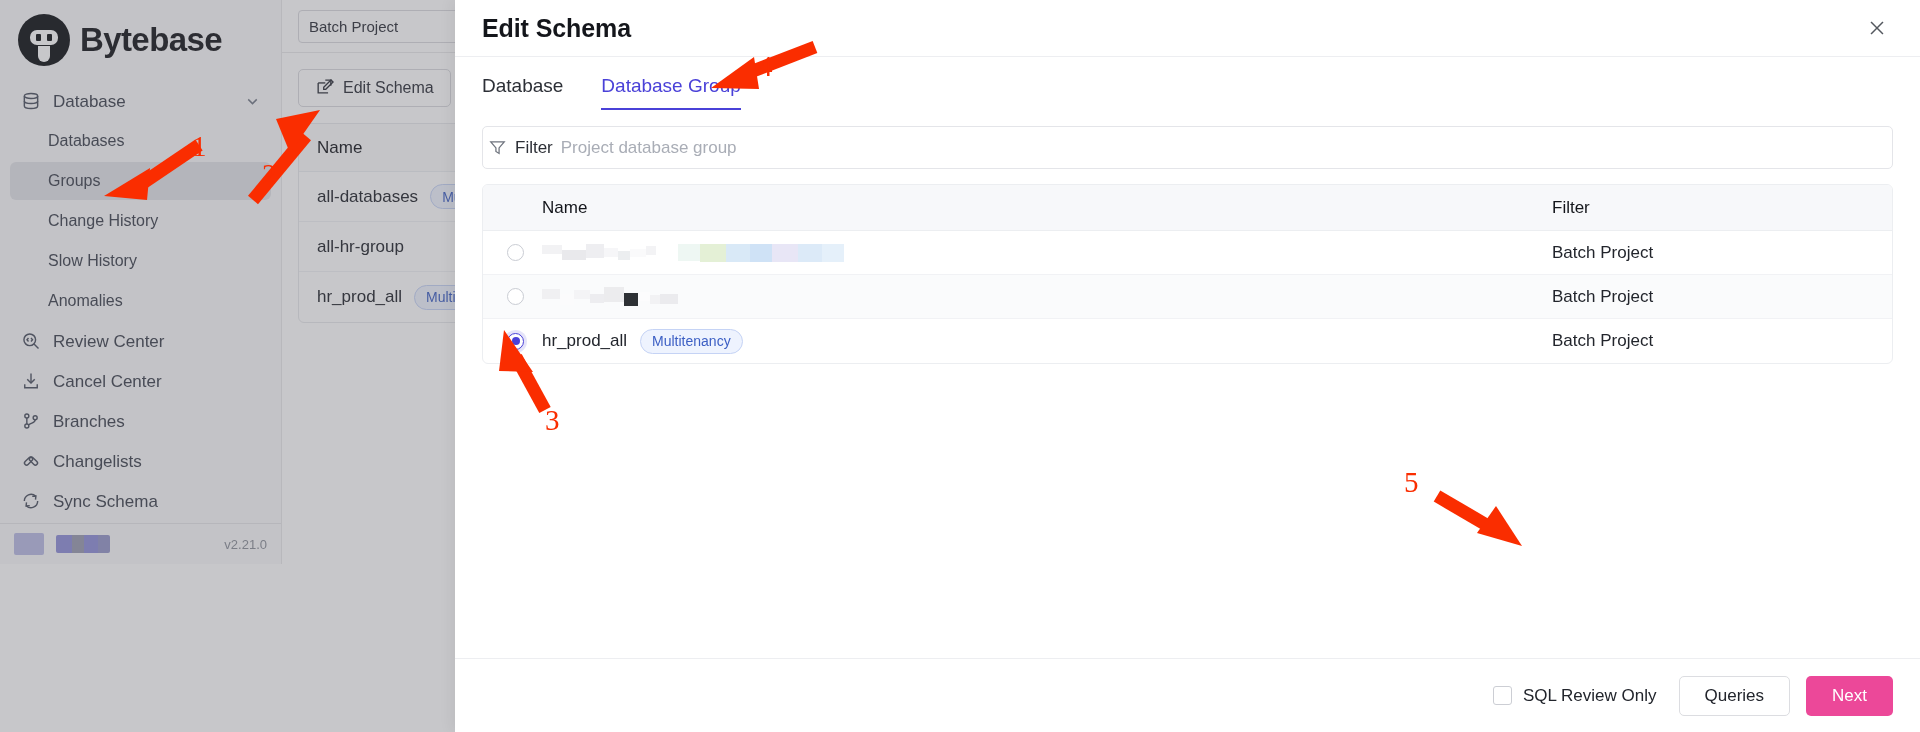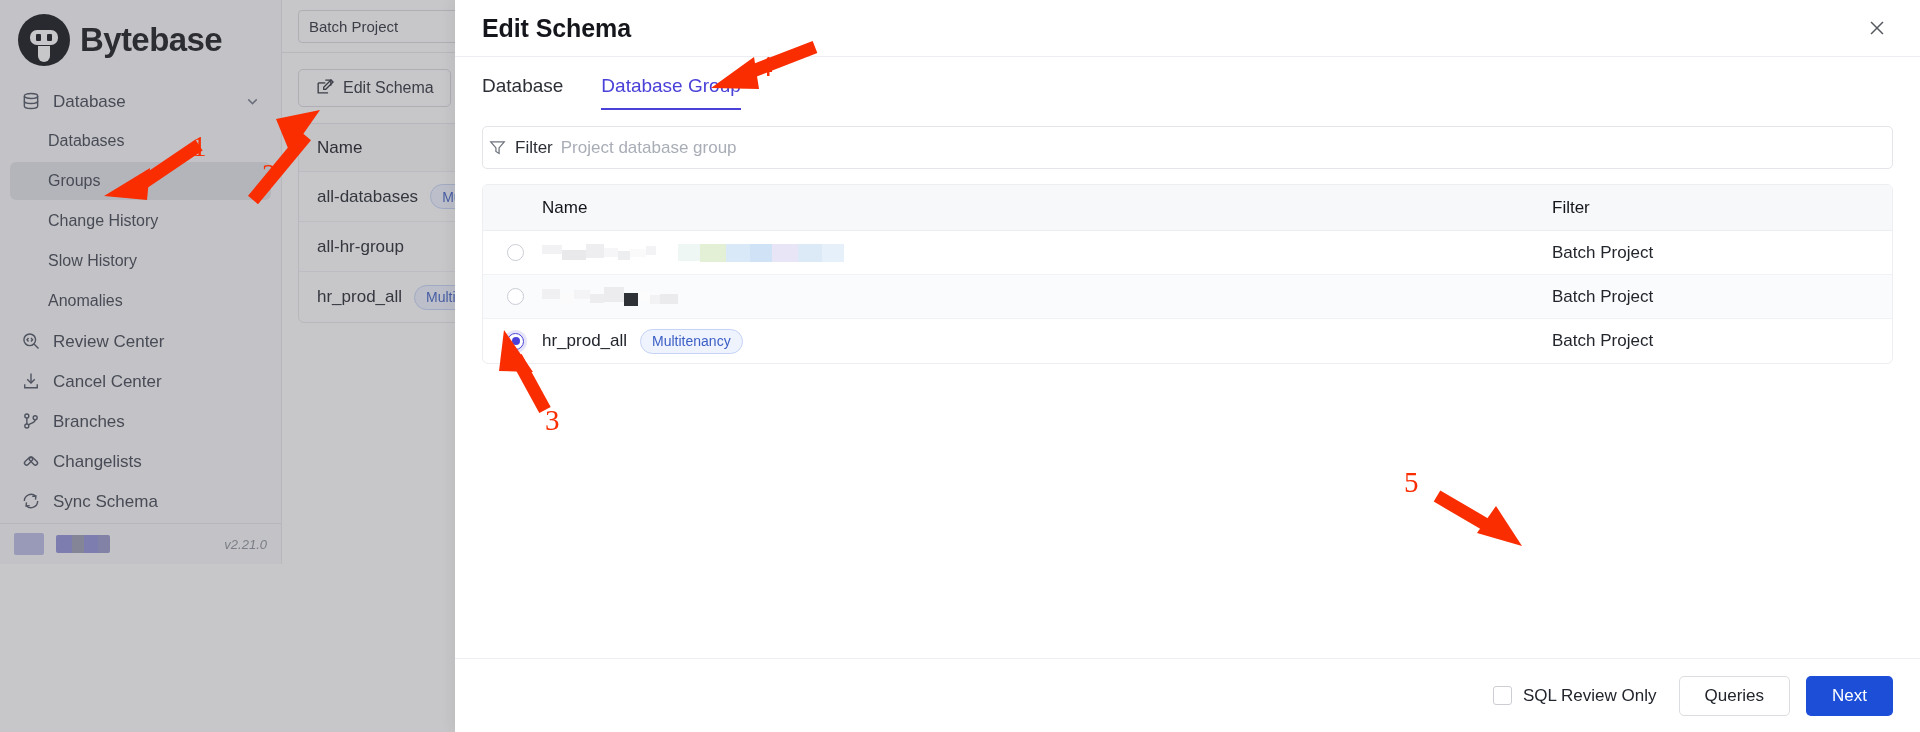--- a/index.html
+++ b/index.html
@@ -47,21 +47,21 @@
   .nav-item.sub { padding-left: 38px; font-size: 16px; }
   .nav-item.active { background: #e3e4e8; }
   .nav-ico { width: 21px; height: 21px; flex: 0 0 21px; display: flex; align-items: center; justify-content: center; color: #4b5160; }
   .nav-ico svg { display: block; }
   .nav-chev { margin-left: auto; color: #737a88; display: flex; }
   .nav-label { line-height: 1; }
 
   .side-foot {
     border-top: 1px solid #e6e6e9;
     height: 44px; display: flex; align-items: center; gap: 12px;
-    padding: 0 14px; position: relative; font-style: italic;
+    padding: 0 14px; position: relative;
   }
   .redact { background: #b9bbe4; border-radius: 2px; }
   .redact.b { background: linear-gradient(90deg,#8f8fd8 0 30%,#9a9bb0 30% 52%,#8f8fd8 52% 78%,#9596c9 78% 100%); }
   .ver { margin-left: auto; font-size: 13px; color: #8c909a; }
 
   .content { flex: 1 1 auto; display: flex; flex-direction: column; min-width: 0; }
   .topbar { height: 53px; border-bottom: 1px solid #e8e8ea; display: flex; align-items: center; padding: 0 16px; }
   .proj-select {
     width: 190px; height: 33px; border: 1px solid #d9dade; border-radius: 4px;
     display: flex; align-items: center; padding: 0 10px; font-size: 15px; color: #2d3039;
@@ -152,21 +152,21 @@
   }
   .chk-wrap { display: flex; align-items: center; gap: 11px; cursor: pointer; margin-right: 6px; }
   .chk { width: 19px; height: 19px; border: 1.5px solid #ccced4; border-radius: 3px; background: #fff; }
   .chk-label { font-size: 17px; color: #22252c; }
   .btn-cancel {
     height: 40px; padding: 0 25px; border: 1px solid #dcdde1; border-radius: 5px;
     background: #fff; font-size: 17px; color: #22252c; cursor: pointer;
   }
   .btn-next {
     height: 40px; padding: 0 26px; border: none; border-radius: 5px;
-    background: #1d4ed8; font-size: 17px; color: #fff; cursor: pointer;
+    background: #ec4899; font-size: 17px; color: #fff; cursor: pointer;
   }
 
   
   .anno { position: absolute; z-index: 40; pointer-events: none; }
   .anno-num {
     position: absolute; z-index: 41; color: #fa2d00; font-size: 29px;
     font-family: "Liberation Serif", serif; pointer-events: none;
   }
 </style>
 </head>

